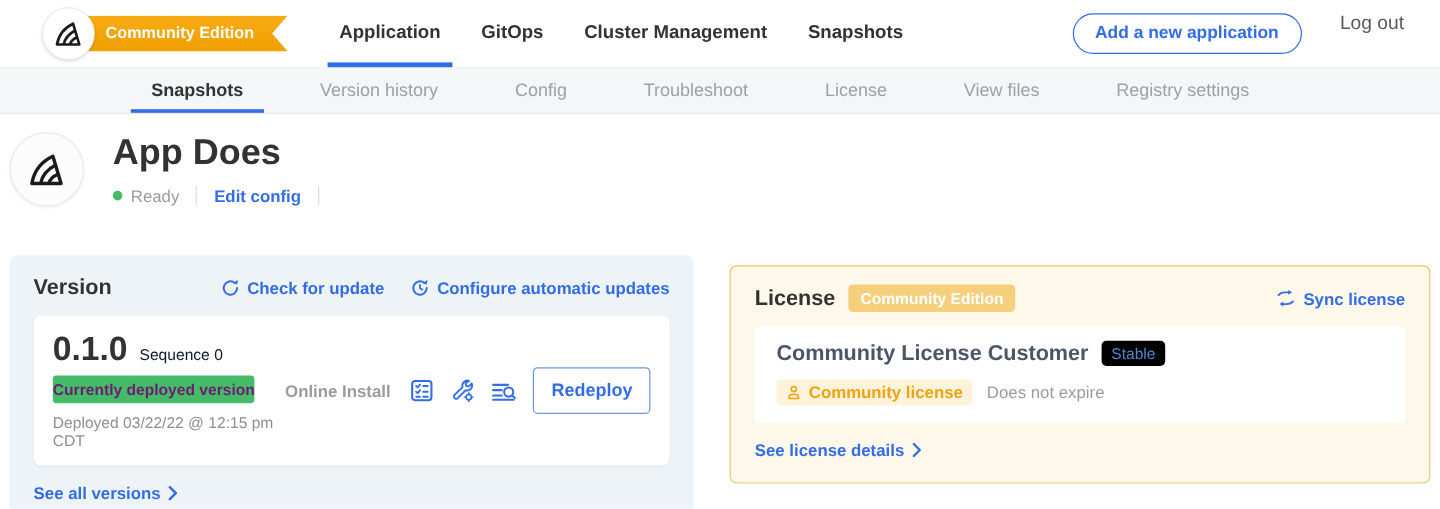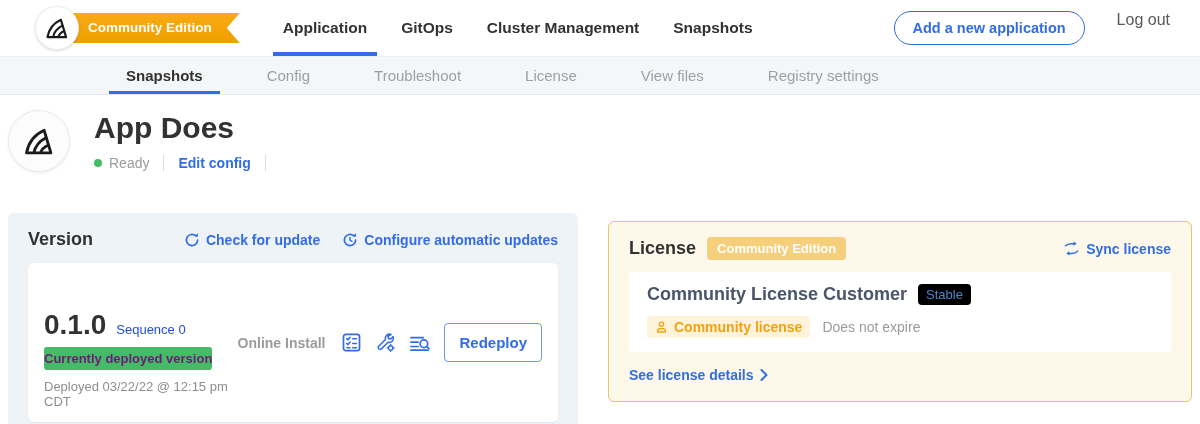--- a/index.html
+++ b/index.html
@@ -84,22 +84,22 @@
   .blue-link {
     display:flex; align-items:center; gap:6px;
     color:#326de6; font-weight:700; font-size:14px; cursor:pointer; white-space:nowrap;
   }
   .version-inner {
     background:#fff; border-radius:6px; margin-top:13px; padding:13px 16px;
     display:flex; align-items:center; box-shadow:0 1px 2px rgba(0,0,0,.05);
   }
   .v-left { flex:1; }
   .v-num-row { display:flex; align-items:baseline; gap:10px; }
-  .v-num { font-size:28px; font-weight:700; color:#323232; line-height:30px;margin-top:34px; }
-  .v-seq { font-size:13px; color:#1d4ed8; }
+  .v-num { font-size:28px; font-weight:700; color:#323232; line-height:30px; }
+  .v-seq { font-size:13px; color:#0f172a; }
   .green-badge {
     display:inline-block; margin-top:7px; background:#44bb66; color:#701a75;
     font-size:13px; font-weight:700; padding:4px 0; border-radius:3px;
   }
   .deployed { margin-top:9px; font-size:13px; color:#8e8e8e; }
   .v-right { display:flex; align-items:center; gap:13px; }
   .install-type { color:#9b9b9b; font-weight:700; font-size:14px; margin-right:3px; white-space:nowrap; }
   .icon-btn { color:#326de6; display:flex; cursor:pointer; }
   .redeploy-btn {
     background:#fff; border:1px solid #6c96e6; color:#326de6;
@@ -157,20 +157,21 @@
   </nav>
 
   <div class="topnav-right">
     <button class="add-app-btn">Add a new application</button>
     <div class="logout">Log out</div>
   </div>
 </header>
 
 <nav class="subnav">
   <div class="subnav-item active">Snapshots</div>
+  <div class="subnav-item">Version history</div>
   <div class="subnav-item">Config</div>
   <div class="subnav-item">Troubleshoot</div>
   <div class="subnav-item">License</div>
   <div class="subnav-item">View files</div>
   <div class="subnav-item">Registry settings</div>
 </nav>
 
 <section class="app-header">
   <div class="app-avatar">
     <svg width="34" height="34" viewBox="0 0 60 60">

